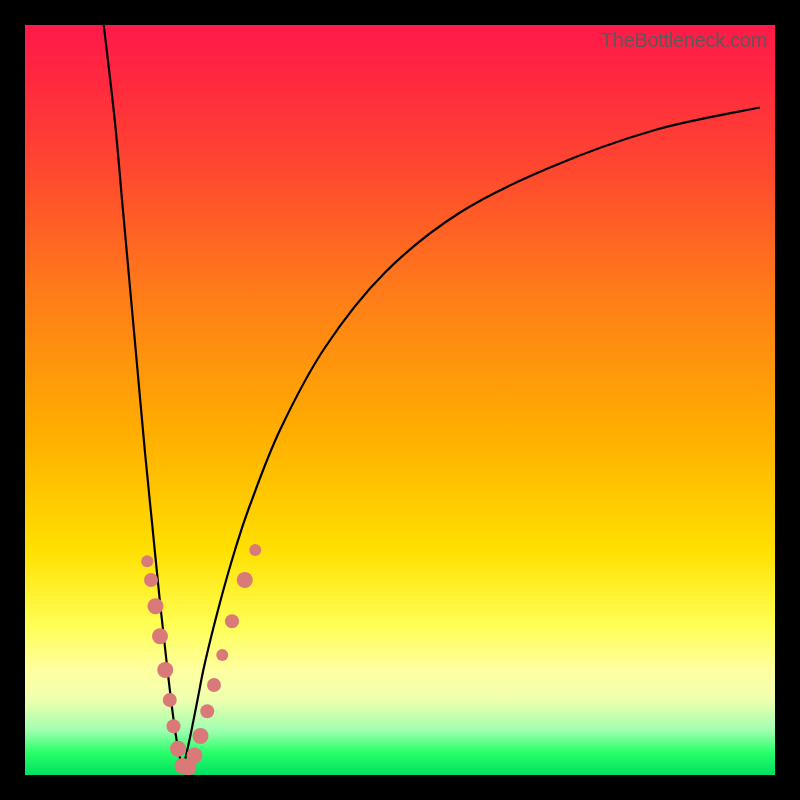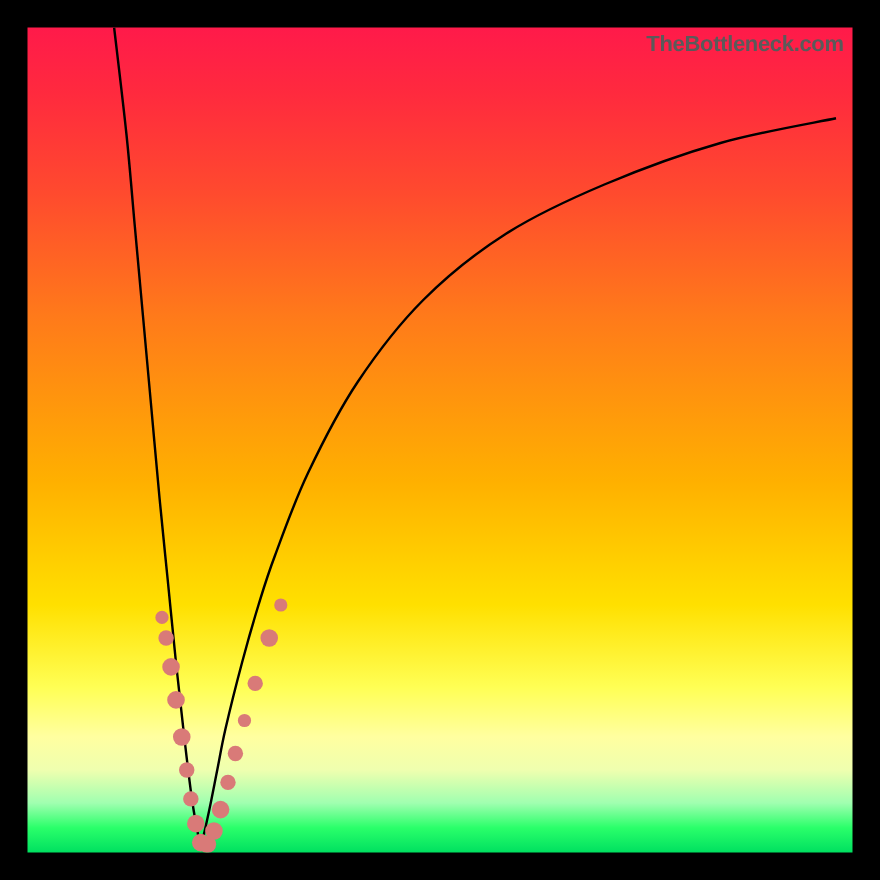--- a/index.html
+++ b/index.html
@@ -29,21 +29,21 @@
         #a0ffb0 94%,
         #2aff6a 97%,
         #00e060 100%);
     }
     .watermark {
       position: absolute;
       top: 4px;
       right: 8px;
       font-family: Arial, Helvetica, sans-serif;
       font-size: 20px;
-      font-weight: 700;
+      font-weight: 400;
       color: #5a5a5a;
       letter-spacing: -0.3px;
     }
     svg.curve {
       position: absolute;
       left: 0; top: 0;
       width: 750px; height: 750px;
       pointer-events: none;
     }
     .line { fill: none; stroke: #000; stroke-width: 2.2; }

